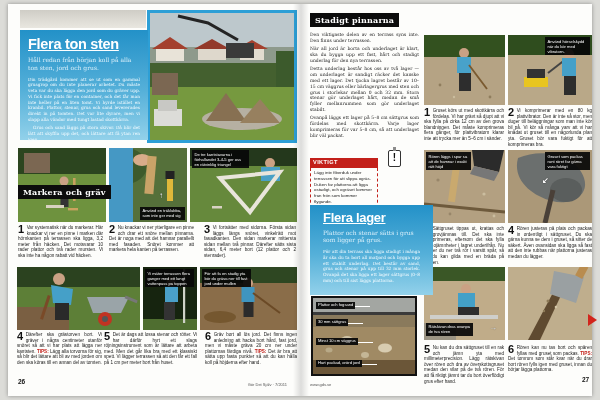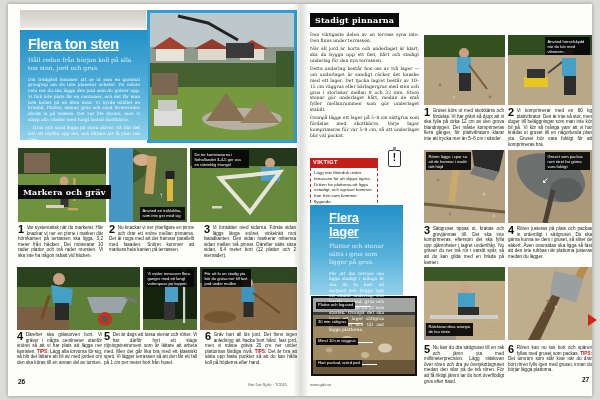--- a/index.html
+++ b/index.html
@@ -230,21 +230,21 @@
     <b class="no">2</b>
     <span>Vi komprimerar med en 80 kg plattvibrator. Den är inte så stor, men duger till beläggningar som man inte kör bil på. Vi kör så många varv att vi har knådat ut gruset till en någorlunda plan yta. Gruset bör vara fuktigt för att komprimeras bra.</span>
   </div>
 
   <div class="abs" style="left:310px;top:158px;width:68px;">
     <div class="vbar">VIKTIGT</div>
     <div class="vbox">Lägg inte fiberduk under terrassen för att slippa ogräs. Duken får plattorna att ligga ostadigt, och ogräset kommer från frön som kommer flygande.</div>
   </div>
   <div class="vicon" style="left:388px;top:150px;">!</div>
 
-  <div class="bluebox" style="left:310px;top:205px;width:93px;height:90px;padding:6px 19px;box-sizing:border-box;">
+  <div class="bluebox" style="left:310px;top:205px;width:123px;height:90px;padding:6px 13px;box-sizing:border-box;">
     <div class="bb-title" style="font-size:13px;">Flera lager</div>
     <div class="bb-sub">Plattor och stenar sätts i grus som ligger på grus.</div>
     <div class="bb-body">För att din terrass ska ligga stadigt i många år ska du ta bort all matjord och bygga upp ett stabilt underlag. Det består av sand, grus och stenar på upp till 32 mm storlek. Ovanpå det ska ligga ett lager sättgrus (0–8 mm) och till sist läggs plattorna.</div>
   </div>
 
   <div class="ph" style="left:311px;top:296px;width:106px;height:80px;border:2px solid #111;box-sizing:border-box;">
     <svg viewBox="0 0 102 76" preserveAspectRatio="none">
       <rect width="102" height="76" fill="#a08a64"></rect>
       <rect width="102" height="14" fill="#a3a6a2"></rect>
       <rect y="14" width="102" height="3" fill="#3a3a3a"></rect>

